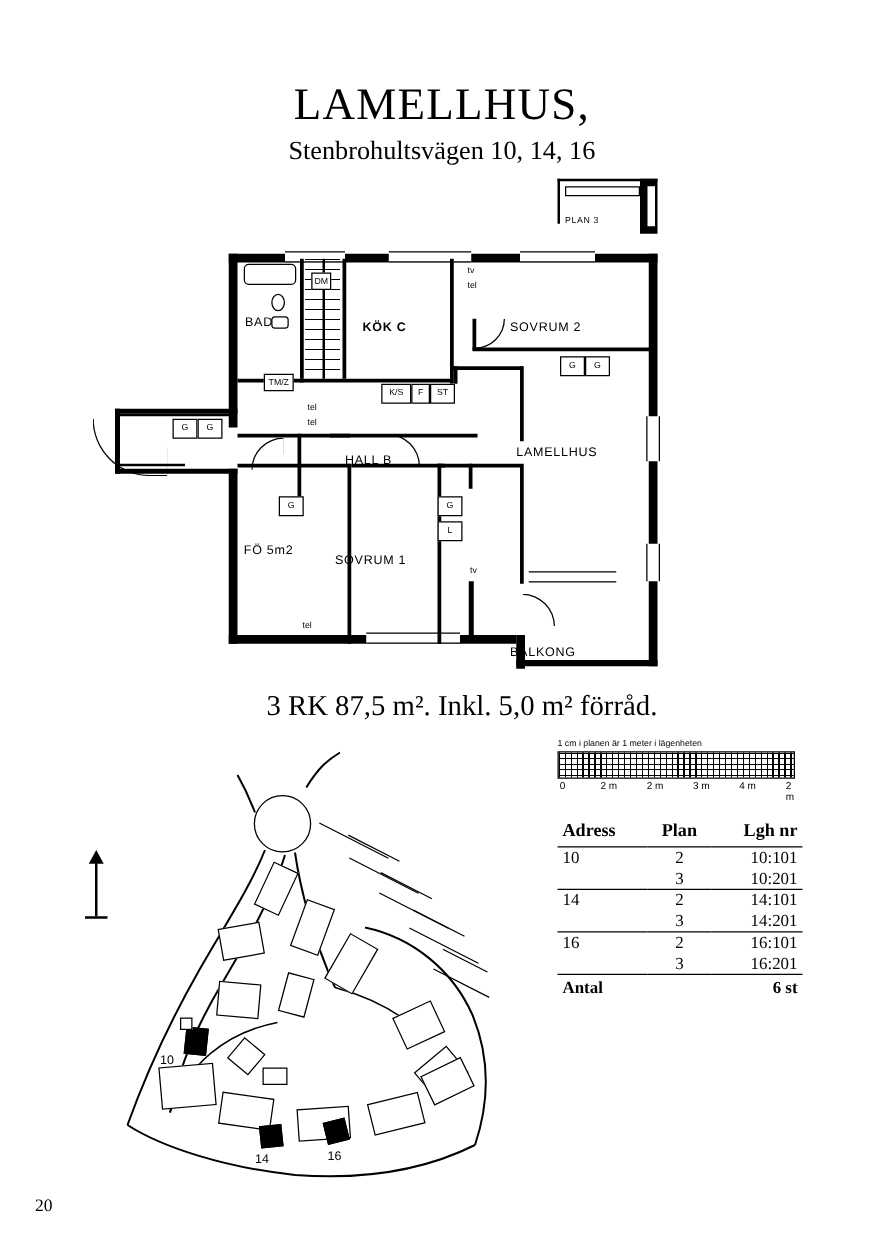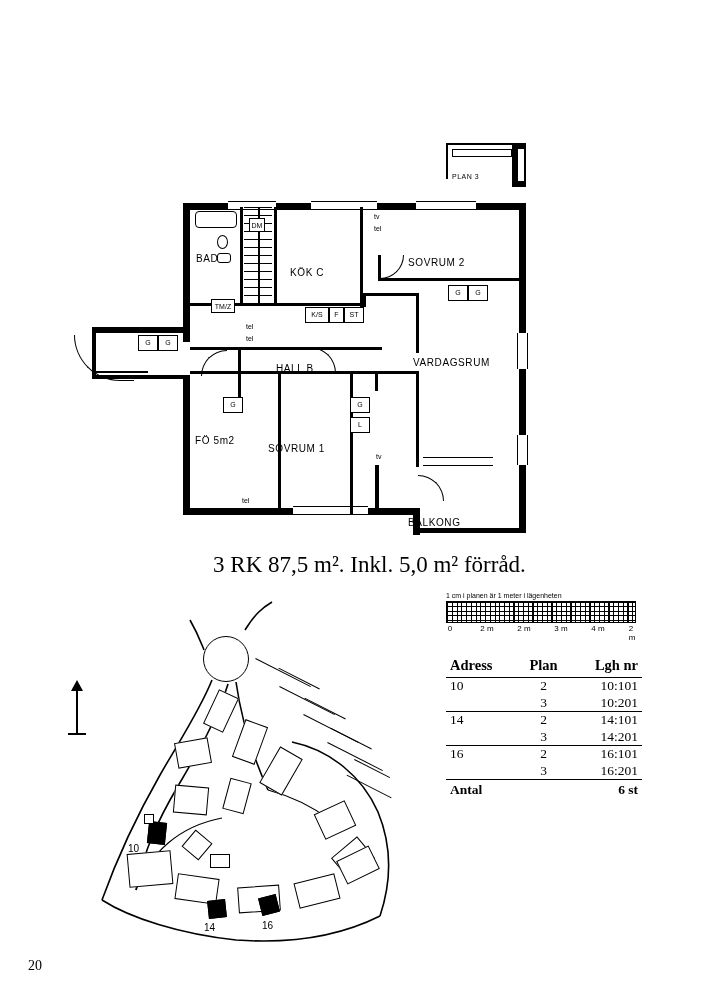--- a/index.html
+++ b/index.html
@@ -110,20 +110,22 @@
   .pagenum {
     position: absolute; left: 28px; top: 958px;
     font-family: "Liberation Serif", serif; font-size: 14px;
   }
 </style>
 </head>
 <body>
 
 <div class="page">
 
+  <div class="title">LAMELLHUS,</div>
+  <div class="subtitle">Stenbrohultsvägen 10, 14, 16</div>
 
   <div class="plan">
 
     <div class="thin" style="left:368px; top:8px; width:2px; height:36px;"></div>
     <div class="thin" style="left:368px; top:8px; width:80px; height:2px;"></div>
     <div class="thin" style="left:374px; top:14px; width:60px; height:8px; background:#fff; border:1px solid #000;"></div>
     <div class="thin" style="left:434px; top:8px; width:14px; height:44px;"></div>
     <div class="thin" style="left:440px; top:14px; width:6px; height:32px; background:#fff;"></div>
     <div class="tiny" style="left:374px; top:38px; font-size:7px; letter-spacing:.5px;">PLAN 3</div>
 
@@ -186,24 +188,24 @@
     <div class="thin" style="left:117px; top:76px; width:42px; height:17px; background:#fff; border:1.5px solid #000; border-radius:4px;"></div>
 
     <div style="position:absolute; left:139px; top:100px; width:11px; height:14px; border:1.5px solid #000; border-radius:50%;"></div>
     <div style="position:absolute; left:139px; top:118px; width:14px; height:10px; border:1.5px solid #000; border-radius:3px;"></div>
 
     <div style="position:absolute; left:166px; top:72px; width:28px; height:96px; background:
         repeating-linear-gradient(to bottom, #000 0 1px, transparent 1px 8px);"></div>
     <div class="thin" style="left:180px; top:72px; width:1.5px; height:96px;"></div>
 
     <div class="room-label" style="left:118px; top:118px;">BAD</div>
-    <div class="room-label" style="left:212px; top:132px;">KÖK C</div>
+    <div class="room-label" style="left:212px; top:122px;font-weight:bold;">KÖK C</div>
     <div class="room-label" style="left:330px; top:122px;">SOVRUM 2</div>
     <div class="room-label" style="left:198px; top:228px;">HALL B</div>
-    <div class="room-label" style="left:335px; top:222px;">VARDAGSRUM</div>
+    <div class="room-label" style="left:335px; top:222px;">LAMELLHUS</div>
     <div class="room-label" style="left:190px; top:308px;">SOVRUM 1</div>
     <div class="room-label" style="left:117px; top:300px;">FÖ  5m2</div>
     <div class="room-label" style="left:330px; top:382px;">BALKONG</div>
 
     <div class="box" style="left:171px; top:83px; width:16px; height:14px;">DM</div>
     <div class="box" style="left:133px; top:164px; width:24px; height:14px;">TM/Z</div>
     <div class="box" style="left:227px; top:172px; width:24px; height:16px;">K/S</div>
     <div class="box" style="left:251px; top:172px; width:15px; height:16px;">F</div>
     <div class="box" style="left:266px; top:172px; width:20px; height:16px;">ST</div>
     <div class="box" style="left:60px; top:200px; width:20px; height:16px;">G</div>

